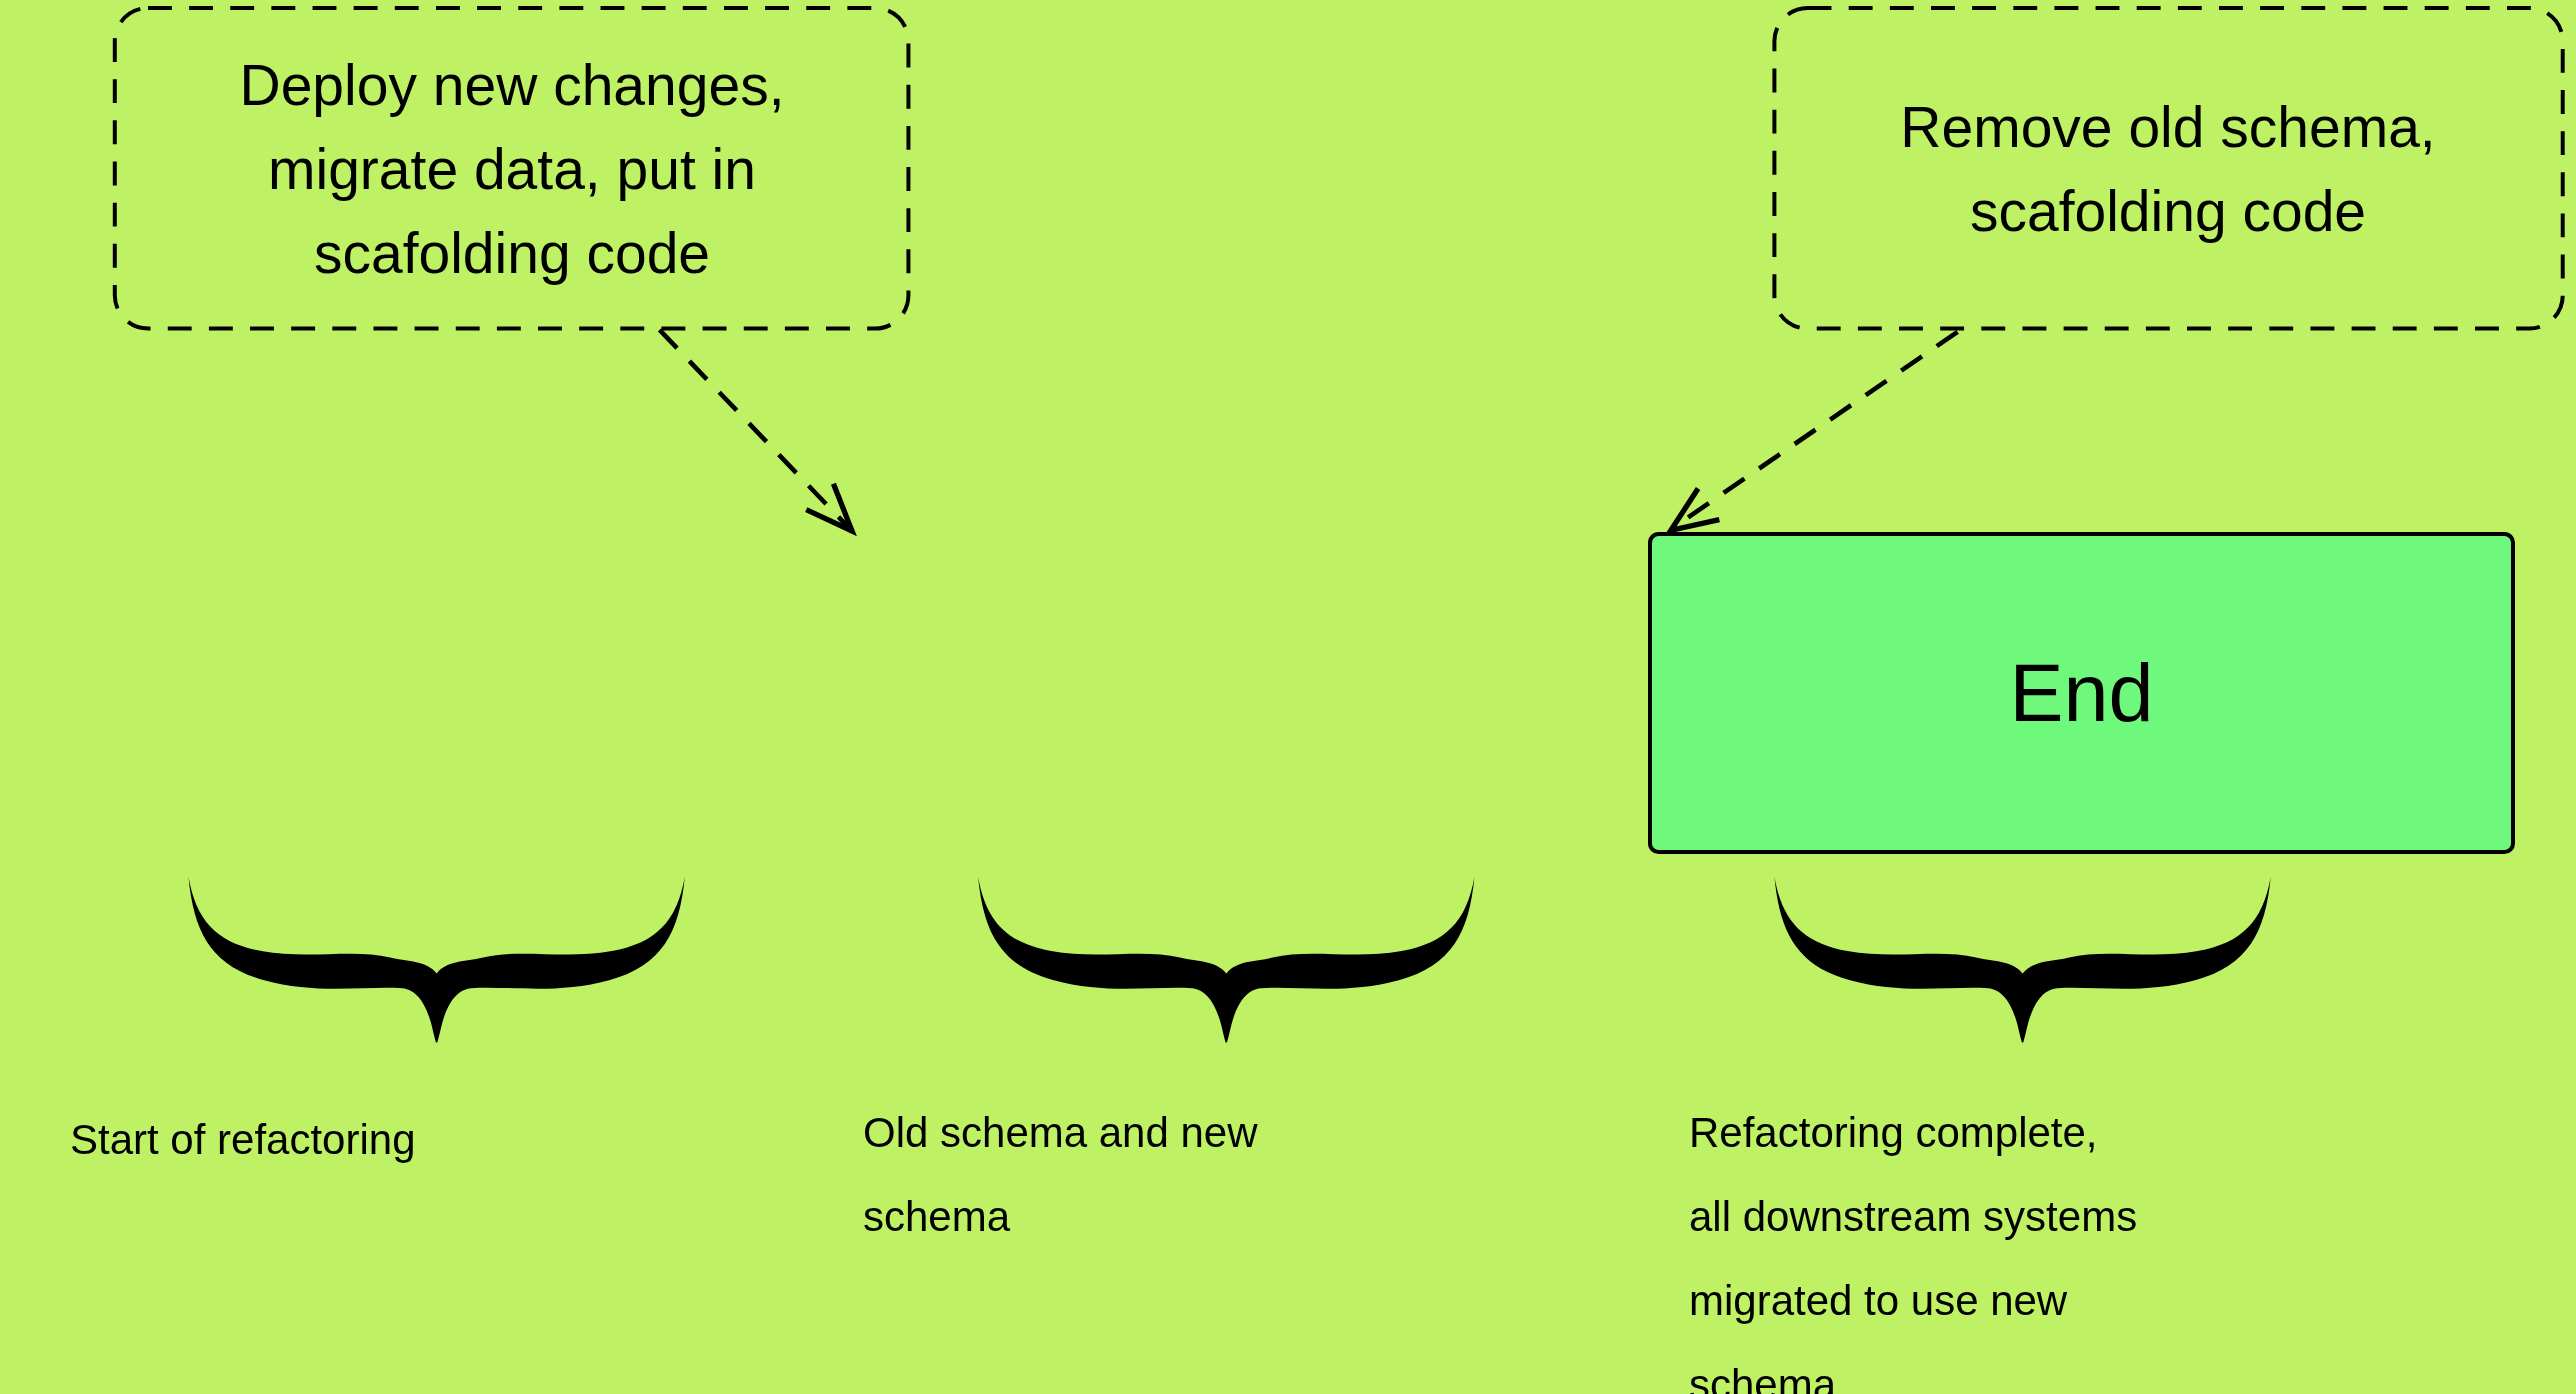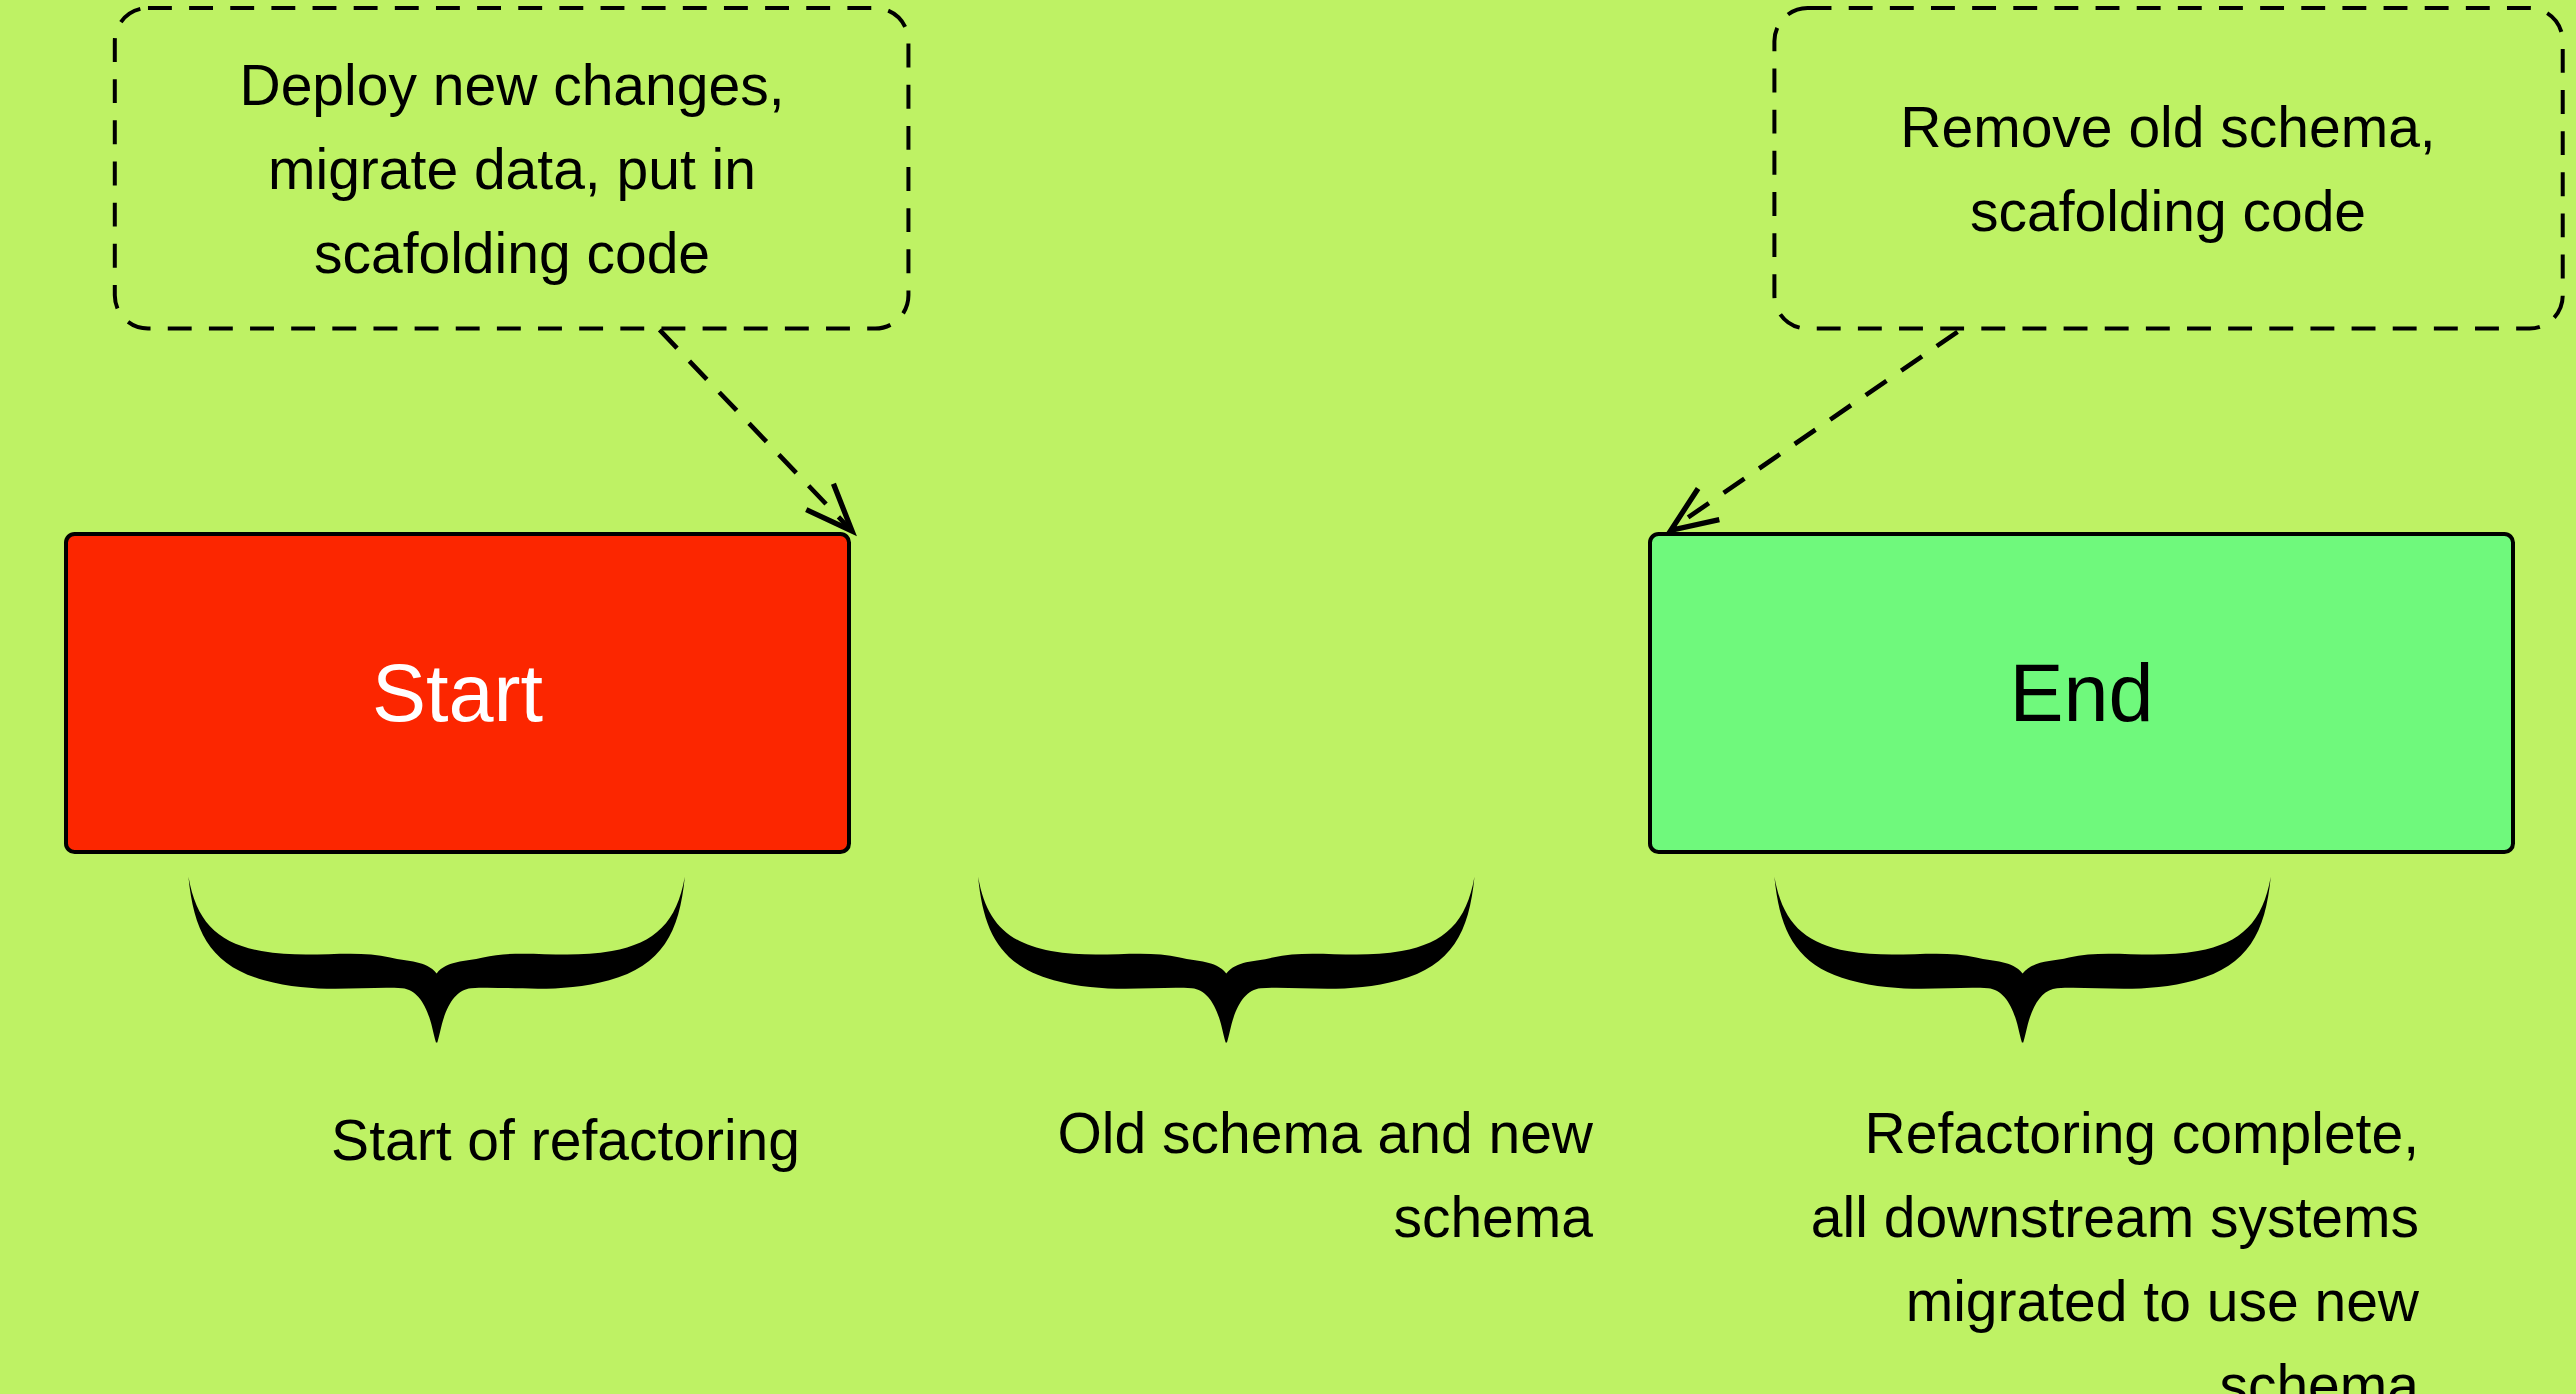--- a/index.html
+++ b/index.html
@@ -63,23 +63,23 @@
     text-align: center;
     font-size: 81px;
   }
   .phase.start      { left: 64px;   width: 787px; }
   .phase.transition { left: 855px; width: 789px; }
   .phase.end        { left: 1648px; width: 867px; }
 
   .desc {
     position: absolute;
     width: 730px;
-    text-align: right;
+    text-align: left;
     white-space: pre-line;
-    font-size: 57px;
+    font-size: 42px;
     line-height: 84px;
   }
   .desc.d0 { left: 70px;  top: 1098px; }
   .desc.d1 { left: 863px; top: 1091px; }
   .desc.d2 { left: 1689px; top: 1091px; }
 </style>
 </head>
 <body>
 
 <div class="canvas">
@@ -119,23 +119,20 @@
     <use href="#brace-shape" class="brace" transform="translate(2666,1317)"></use>
   </svg>
 
   <div class="callout-text left">Deploy new changes,
 migrate data, put in
 scafolding code</div>
 
   <div class="callout-text right">Remove old schema,
 scafolding code</div>
 
-  <div class="phase start" style="background: rgb(252, 38, 0);">
-    <span style="color: rgb(255, 255, 255);">Start</span>
-  </div>
 
 
   <div class="phase end" style="background: rgb(111, 249, 124);">
     <span style="color: rgb(0, 0, 0);">End</span>
   </div>
 
   <div class="desc d0">Start of refactoring</div>
 
   <div class="desc d1">Old schema and new
 schema</div>

